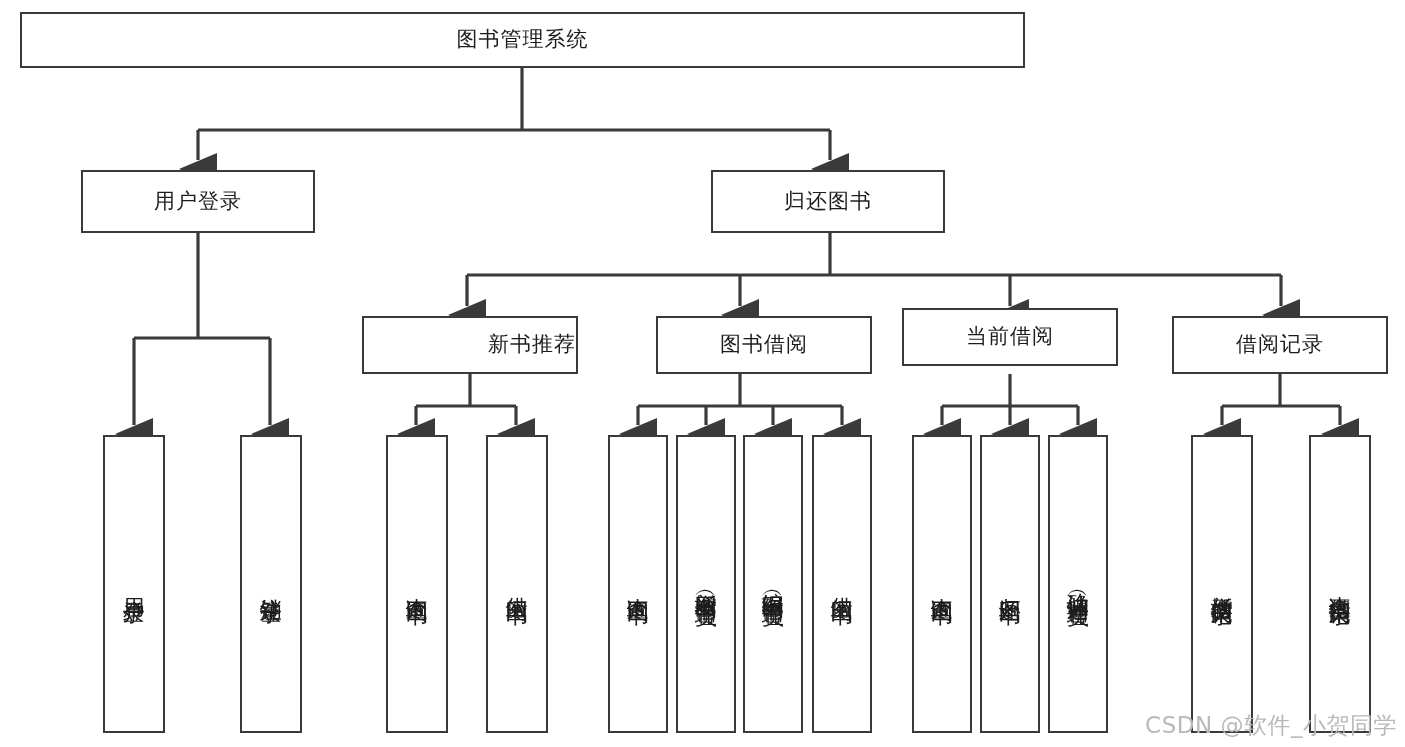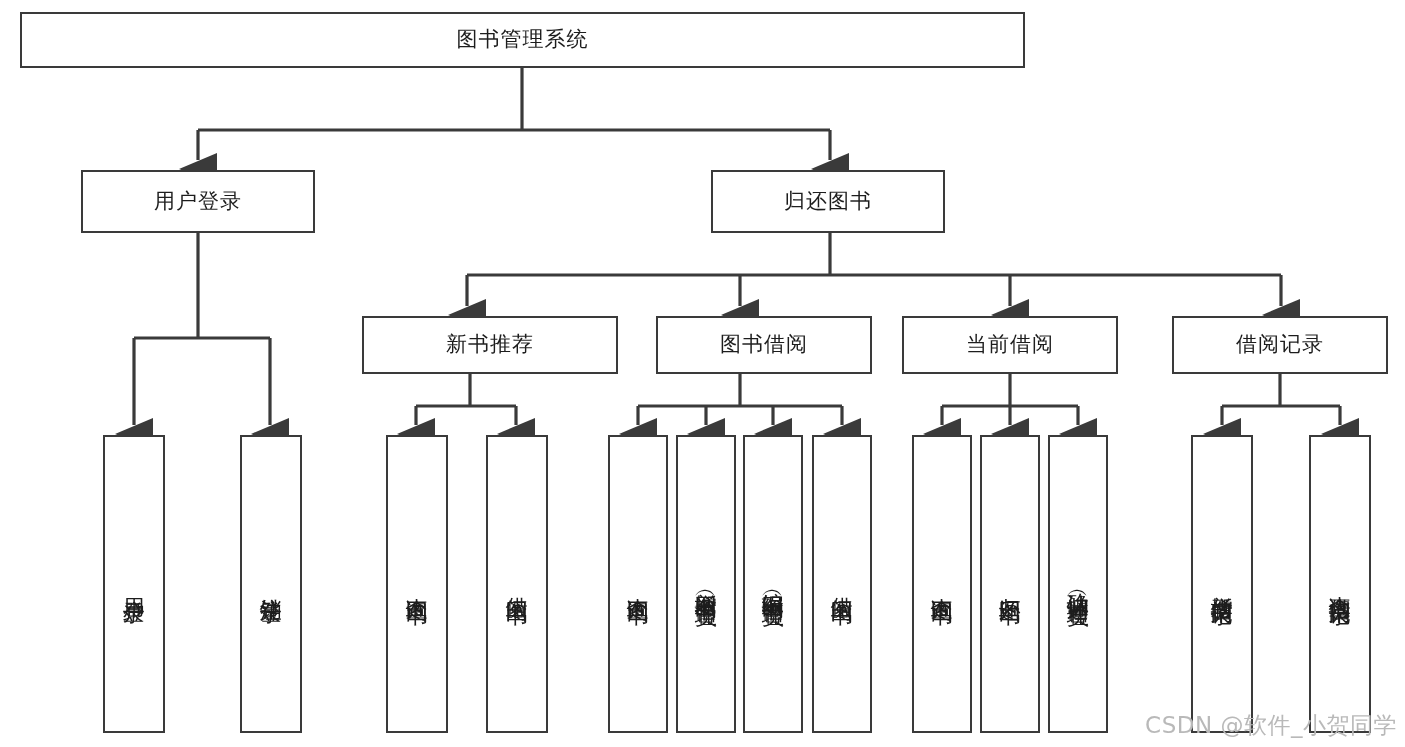--- a/index.html
+++ b/index.html
@@ -128,29 +128,29 @@
   </div>
 
   <div class="node horiz" style="left:81px; top:170px; width:234px; height:63px;">
     <span class="htext">用户登录</span>
   </div>
 
   <div class="node horiz" style="left:711px; top:170px; width:234px; height:63px;">
     <span class="htext">归还图书</span>
   </div>
 
-  <div class="node horiz" style="left:362px; top:316px; width:256px; height:58px;">
+  <div class="node horiz" style="left:362px; top:316px; width:216px; height:58px;justify-content:flex-end;">
     <span class="htext">新书推荐</span>
   </div>
 
   <div class="node horiz" style="left:632px; top:316px; width:216px; height:58px;margin-left:24px;">
     <span class="htext">图书借阅</span>
   </div>
 
-  <div class="node horiz" style="left:902px; top:316px; width:216px; height:58px;">
+  <div class="node horiz" style="left:902px; top:308px; width:216px; height:58px;">
     <span class="htext">当前借阅</span>
   </div>
 
   <div class="node horiz" style="left:1172px; top:316px; width:216px; height:58px;text-align:right;">
     <span class="htext">借阅记录</span>
   </div>
 
   <div class="node vert" style="left:103px; top:435px; width:62px; height:298px;">
     <span class="vtext">用户登录</span>
   </div>

